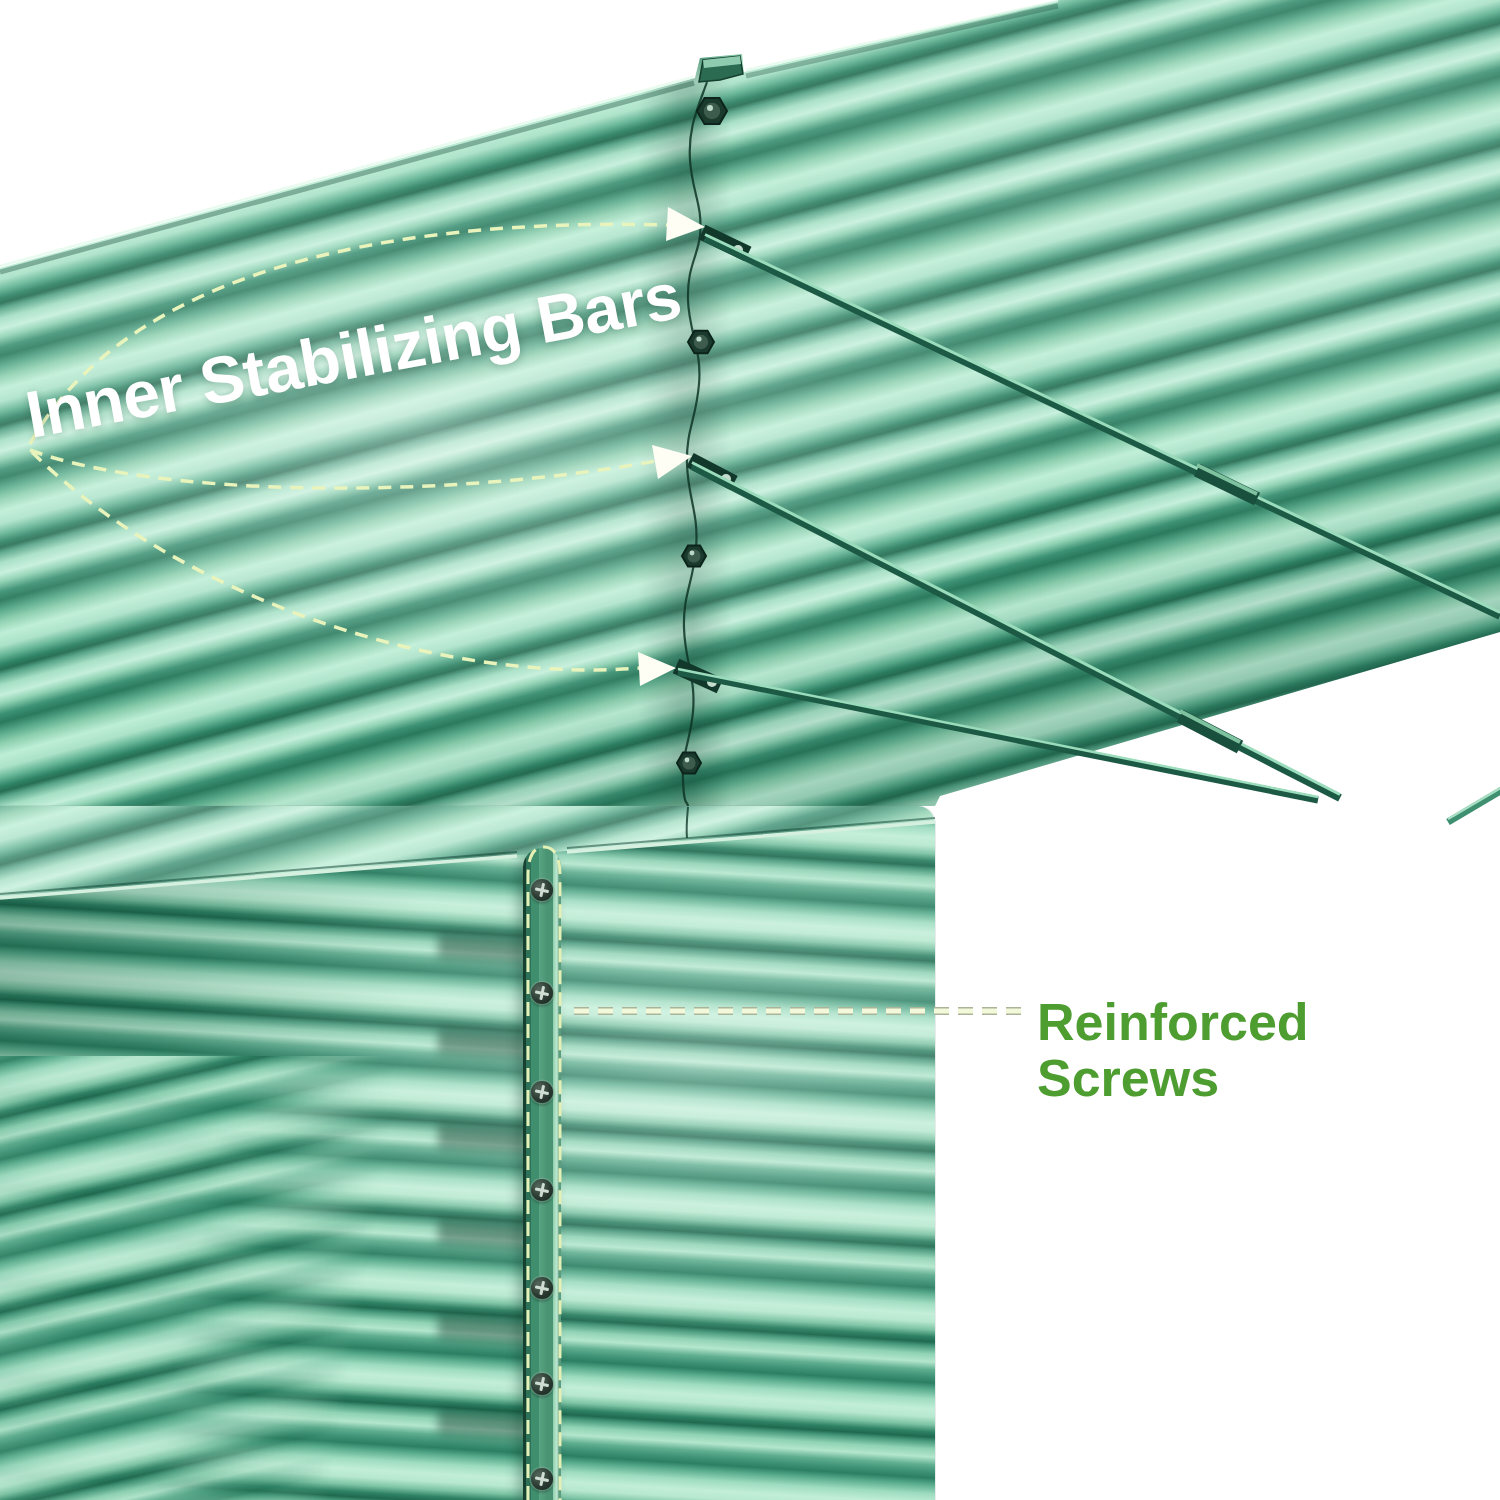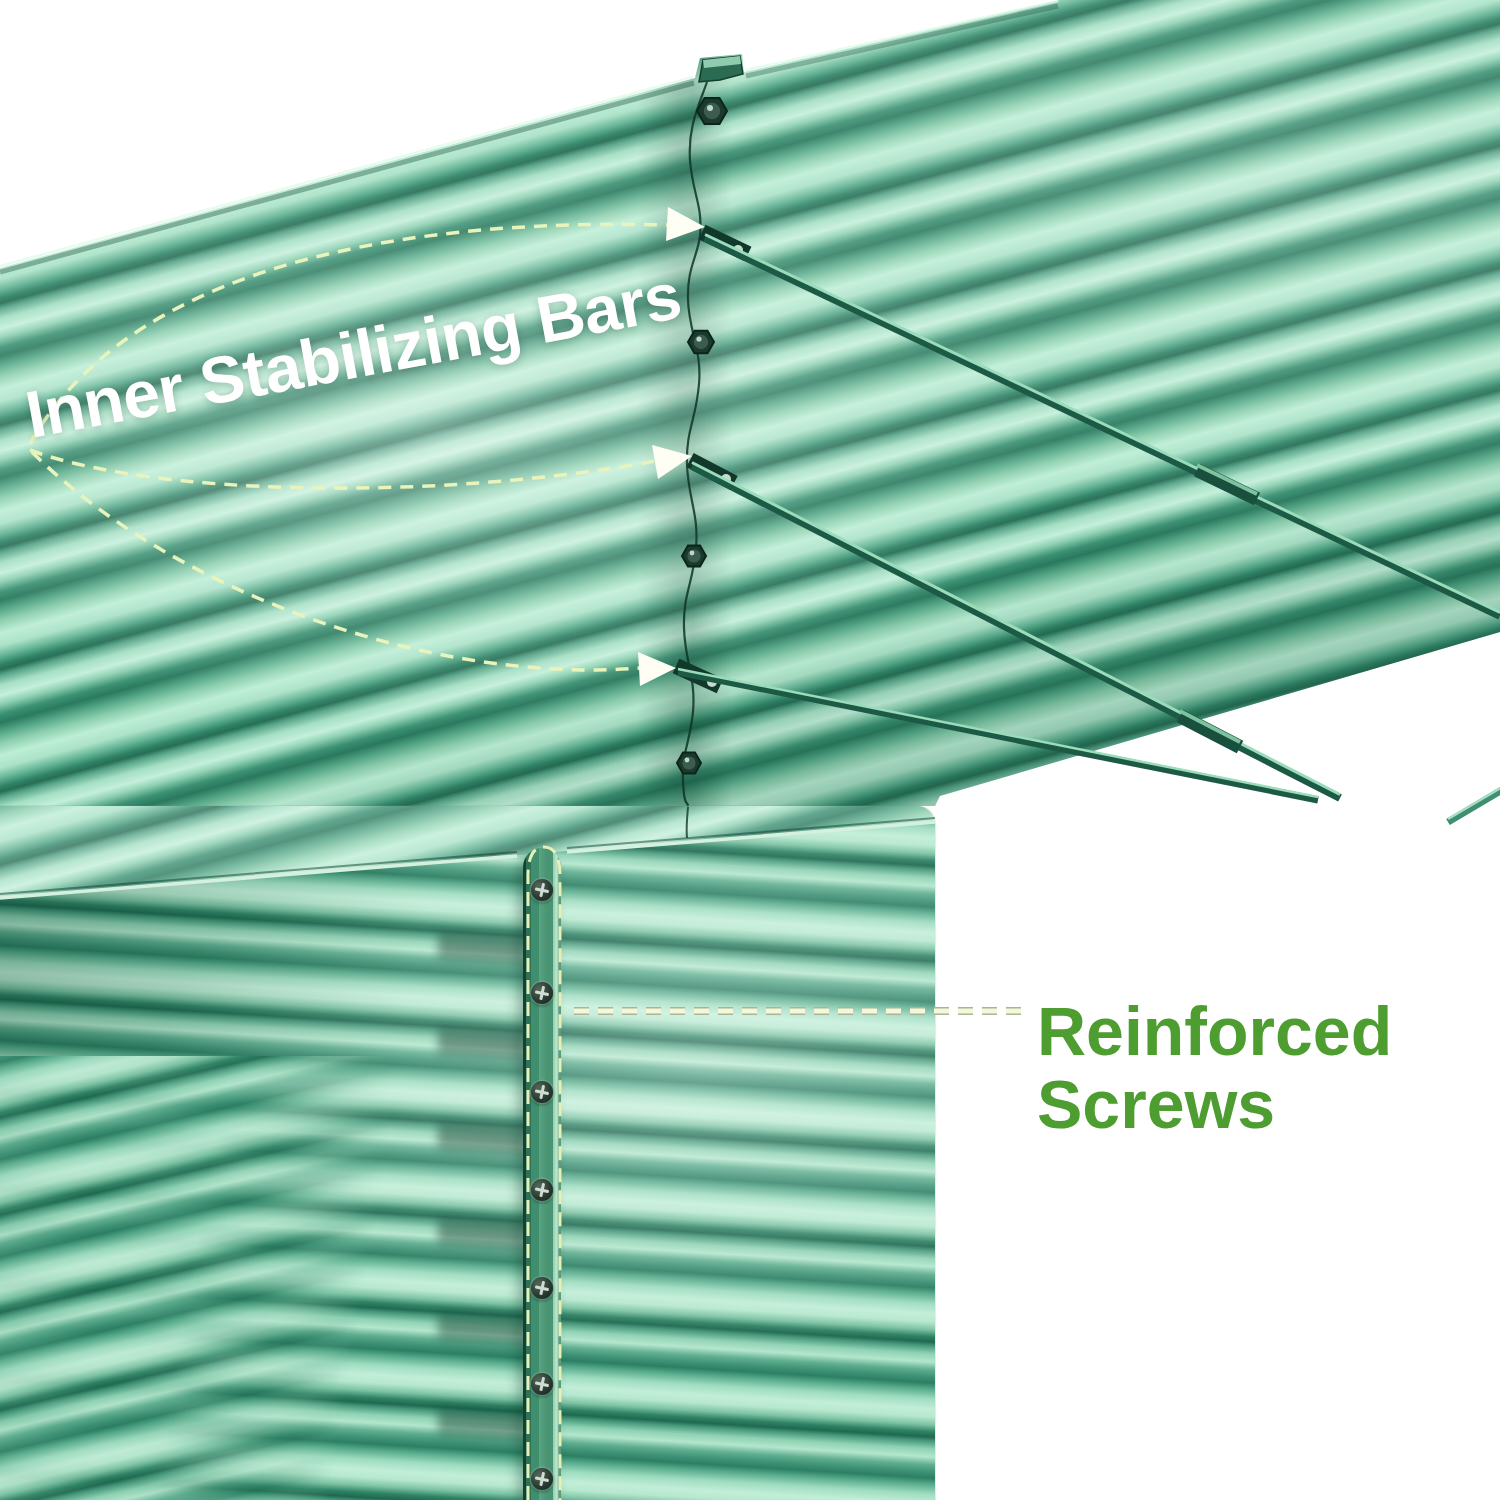--- a/index.html
+++ b/index.html
@@ -89,21 +89,21 @@
   .overlay-svg{position:absolute;left:0;top:0;width:1500px;height:1500px;pointer-events:none;}
   
   .label-inner{
     position:absolute;left:20px;top:378px;width:760px;
     font-size:66px;font-weight:bold;letter-spacing:-.5px;color:#ffffff;
     transform:rotate(-10.5deg);transform-origin:left top;white-space:nowrap;
     text-shadow:0 2px 8px rgba(0,45,28,.22);
   }
   .label-screws{
     position:absolute;left:1037px;top:995px;width:390px;
-    font-size:68px;font-weight:bold;line-height:1.07;color:#4d9d30;
+    font-size:52px;font-weight:bold;line-height:1.07;color:#4d9d30;
   }
 </style>
 </head>
 <body>
 
 <div class="canvas">
 
   <div class="upper-photo"></div>
 
   <div class="lower-photo">

